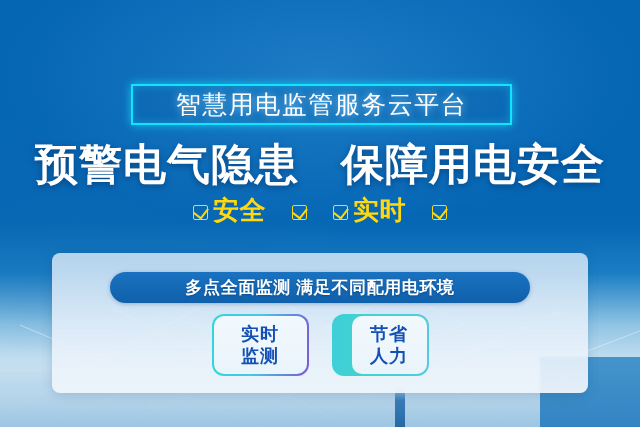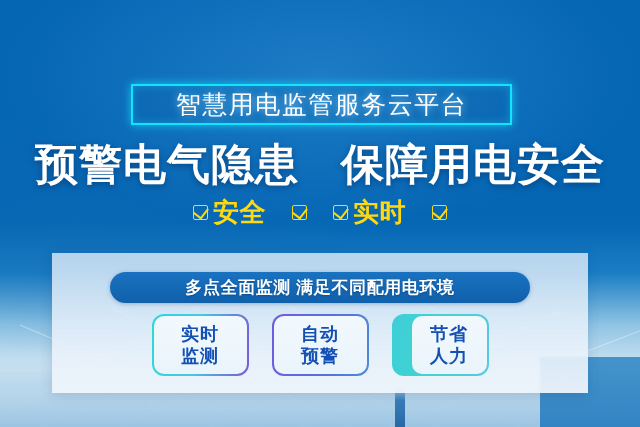--- a/index.html
+++ b/index.html
@@ -59,35 +59,35 @@
     position:absolute;left:0;right:0;top:136px;text-align:center;
     color:#ffffff;font-size:43px;font-weight:bold;letter-spacing:1px;
     text-shadow:0 2px 6px rgba(0,40,90,.55);white-space:nowrap;
   }
   .headline .gap{display:inline-block;width:16px;}
   
   .features{
     position:absolute;left:0;right:0;top:199px;
     display:flex;justify-content:center;align-items:center;gap:26px;
   }
-  .feature{display:flex;align-items:center;gap:5px;color:#ffd80f;}
+  .feature{display:flex;align-items:center;gap:5px;color:#ffd80f;font-family:Liberation Mono, monospace;}
   .chk{
     width:13px;height:13px;border:1.6px solid #ffd80f;border-radius:2px;
     position:relative;flex:0 0 auto;
   }
   .chk:after{
     content:"";position:absolute;left:2px;top:-1px;width:8px;height:11px;
     border-right:2.2px solid #ffd80f;border-bottom:2.2px solid #ffd80f;
     transform:rotate(38deg);
   }
   .feature-label{font-size:26px;font-weight:bold;letter-spacing:.5px;line-height:1;}
   
   .card{
     position:absolute;left:52px;top:253px;width:536px;height:140px;
-    border-radius:0;
+    border-radius:8px;
     background:linear-gradient(180deg, rgba(223,236,248,.80) 0%, rgba(230,240,250,.88) 55%, rgba(239,245,251,.94) 100%);
     box-shadow:0 2px 12px rgba(10,60,110,.18);
     backdrop-filter:blur(1px);
   }
   .pill{
     position:absolute;left:58px;top:19px;width:420px;height:31px;border-radius:16px;
     background:linear-gradient(180deg,#1a72c0 0%,#1060ab 100%);
     display:flex;align-items:center;justify-content:center;
     box-shadow:0 1px 4px rgba(10,60,110,.30);
   }
@@ -173,26 +173,20 @@
       <span class="pill-text">多点全面监测 满足不同配用电环境</span>
     </div>
 
     <div class="boxes">
       <div class="fbox b1">
         <div class="fbox-inner">
           <span class="fbox-line">实时</span>
           <span class="fbox-line">监测</span>
         </div>
       </div>
-      <div class="fbox b3">
-        <div class="fbox-inner">
-          <span class="fbox-line">自动</span>
-          <span class="fbox-line">预警</span>
-        </div>
-      </div>
       <div class="fbox b4">
         <div class="fbox-inner">
           <span class="fbox-line">节省</span>
           <span class="fbox-line">人力</span>
         </div>
       </div>
     </div>
 
   </div>
 

